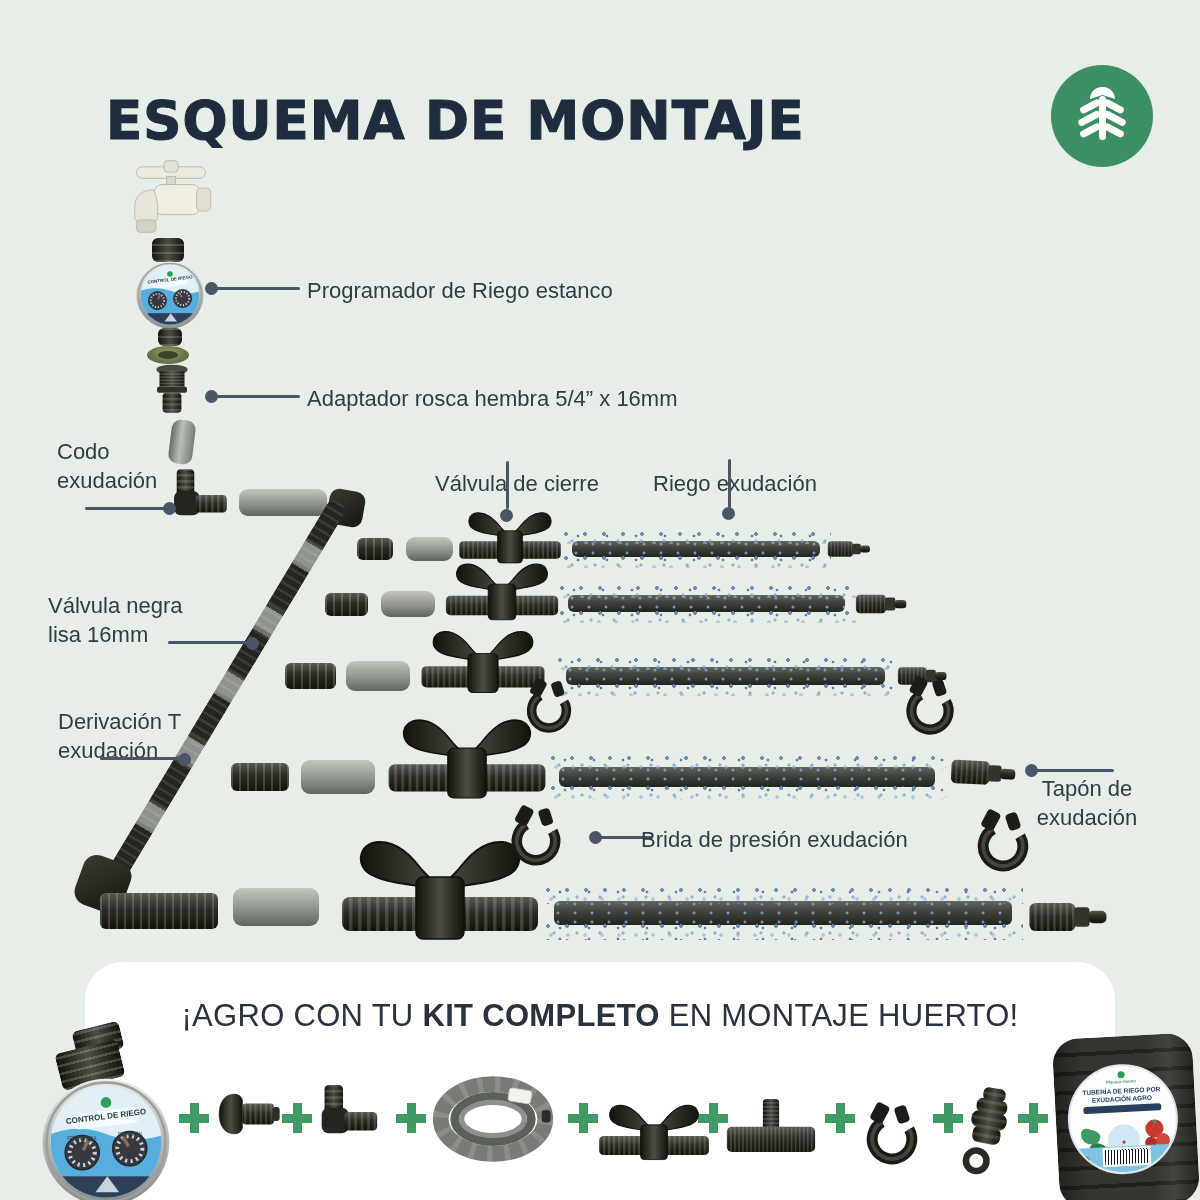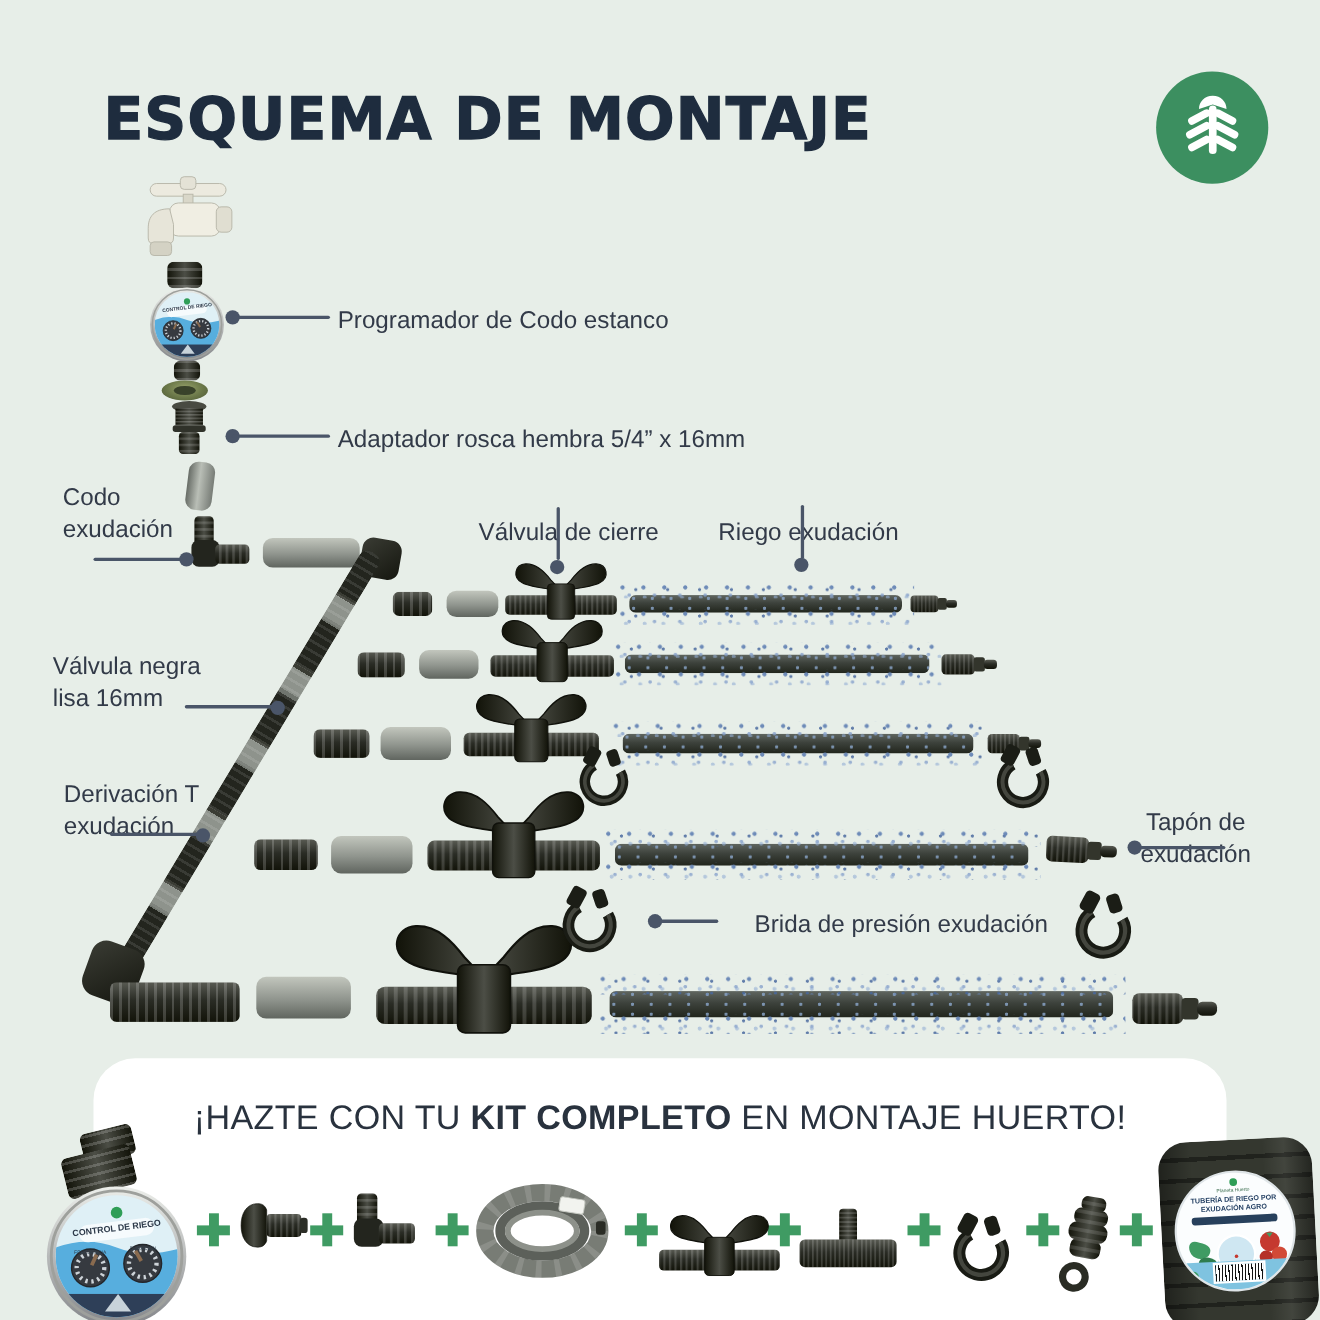--- a/index.html
+++ b/index.html
@@ -1,21 +1,21 @@
 <!DOCTYPE html>
 <html><head>
 <meta charset="utf-8">
 <style>
   html,body{margin:0;padding:0;background:#ffffff;}
   #page{position:relative;width:1200px;height:1200px;overflow:hidden;
         background:#e7eee8;font-family:"Liberation Sans",sans-serif;}
   .abs{position:absolute;}
 
   
-  .title{position:absolute;left:94px;top:78px;margin:0;
+  .title{position:absolute;left:94px;top:78px;margin:12px;
          font-family:"DejaVu Sans","Liberation Sans",sans-serif;
          font-weight:bold;font-size:53px;letter-spacing:1px;color:#1e2c3e;
          -webkit-text-stroke:1.2px #1e2c3e;}
   .logo{position:absolute;left:1051px;top:65px;width:102px;height:102px;border-radius:50%;
         background:#3c8f60;display:flex;align-items:center;justify-content:center;}
 
   
   .barb-h{background:
       repeating-linear-gradient(90deg,rgba(255,255,255,.18) 0 2.5px,rgba(255,255,255,0) 2.5px 8px),
       linear-gradient(180deg,#585a52,#2a2c25 45%,#121309);
@@ -331,21 +331,21 @@
     <div class="abs exu" style="left:554px;top:901px;width:458px;height:24px;--band:18px"></div>
     <svg class="abs" style="left:1028px;top:897px" width="84" height="40" viewBox="0 0 120 56">
         <use href="#sym-plug"></use>
       </svg>
     <svg class="abs" style="left:505px;top:797px" width="62" height="80" viewBox="0 0 100 115">
         <use href="#sym-clamp"></use>
       </svg>
 
     <span class="dot" style="left:205px;top:282px"></span>
     <span class="lineh" style="left:211px;top:287px;width:89px"></span>
-    <span class="clabel" style="left:307px;top:276px">Programador de Codo estanco</span>
+    <span class="clabel" style="left:307px;top:276px">Programador de Riego estanco</span>
 
     <span class="dot" style="left:205px;top:390px"></span>
     <span class="lineh" style="left:211px;top:395px;width:89px"></span>
     <span class="clabel" style="left:307px;top:384px">Adaptador rosca hembra 5/4” x 16mm</span>
 
     <span class="clabel" style="left:57px;top:437px">Codo
 exudación</span>
     <span class="lineh" style="left:85px;top:507px;width:85px"></span>
     <span class="dot" style="left:163px;top:502px"></span>
 
@@ -360,32 +360,32 @@
     <span class="dot" style="left:178px;top:753px"></span>
 
     <span class="clabel center" style="left:517px;top:431px">Válvula de cierre</span>
     <span class="linev" style="left:506px;top:461px;height:48px"></span>
     <span class="dot" style="left:500px;top:509px"></span>
 
     <span class="clabel center" style="left:735px;top:431px">Riego exudación</span>
     <span class="linev" style="left:728px;top:459px;height:49px"></span>
     <span class="dot" style="left:722px;top:507px"></span>
 
-    <span class="clabel center" style="left:1087px;top:695px">Tapón de
+    <span class="clabel center" style="left:1087px;top:736px">Tapón de
 exudación</span>
     <span class="dot" style="left:1025px;top:764px"></span>
     <span class="lineh" style="left:1036px;top:769px;width:78px"></span>
 
     <span class="dot" style="left:589px;top:831px"></span>
     <span class="lineh" style="left:599px;top:836px;width:54px"></span>
-    <span class="clabel" style="left:686px;top:825px">Brida de presión exudación</span>
+    <span class="clabel" style="left:641px;top:825px">Brida de presión exudación</span>
   </div>
 
   <div class="kit-card"></div>
-  <p class="headline"><span>¡HAZTE CON TU </span><b>KIT COMPLETO</b><span> EN MONTAJE HUERTO!</span></p>
+  <p class="headline"><span>¡AGRO CON TU </span><b>KIT COMPLETO</b><span> EN MONTAJE HUERTO!</span></p>
 
   <div class="abs barb-v" style="left:74px;top:1026px;width:48px;height:28px;transform:rotate(-14deg)"></div>
   <div class="abs barb-v" style="left:58px;top:1046px;width:64px;height:38px;transform:rotate(-14deg)"></div>
   <svg class="abs" style="left:40px;top:1076px" width="132" height="132" viewBox="0 0 100 100">
       <use href="#sym-timer"></use>
     </svg>
   <span class="tface" style="left:106px;top:1112px;font-size:8px">CONTROL DE RIEGO</span>
   <span class="tdial" style="left:82px;top:1136px;font-size:4.5px">FRECUENCIA</span>
   <span class="tdial" style="left:130px;top:1132px;font-size:4.5px">DURACIÓN</span>
 

